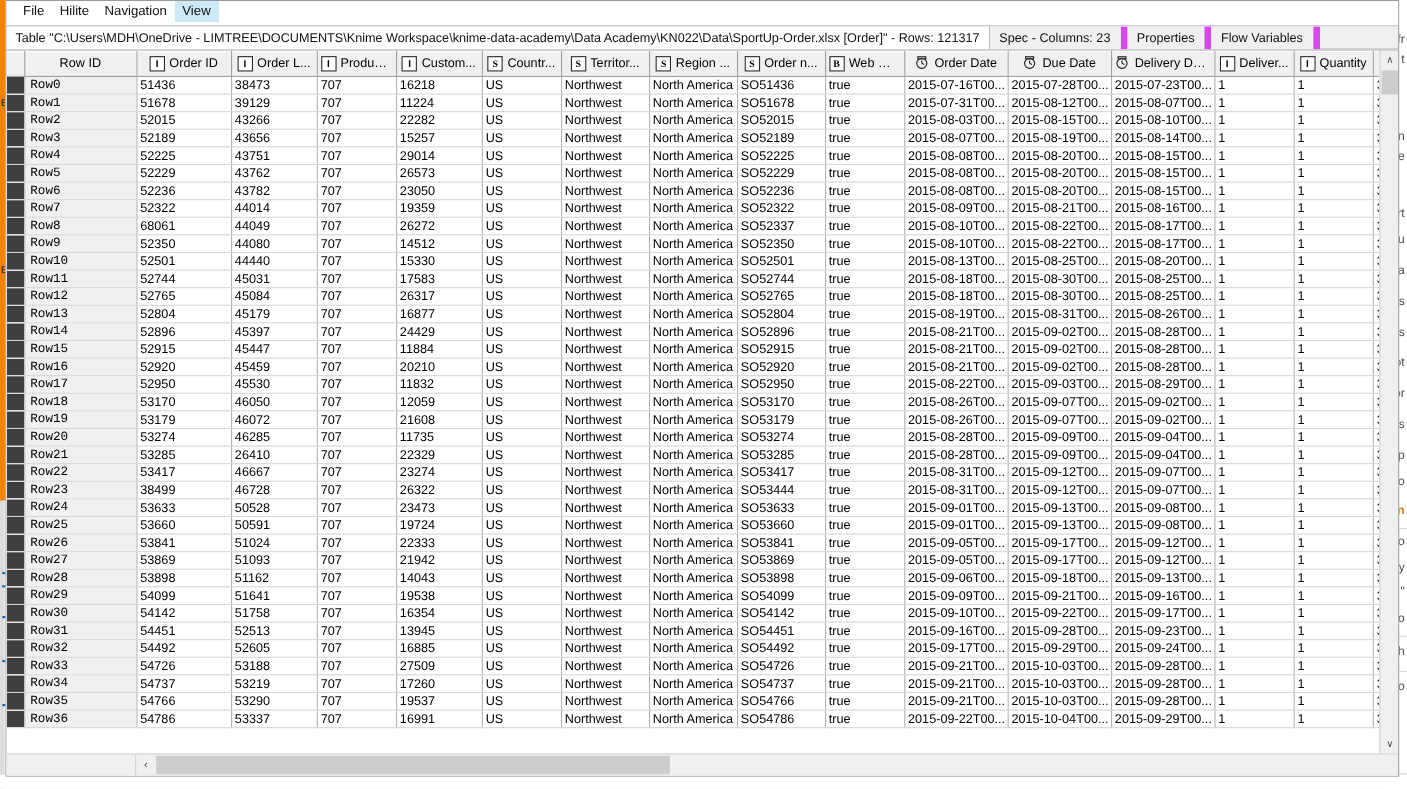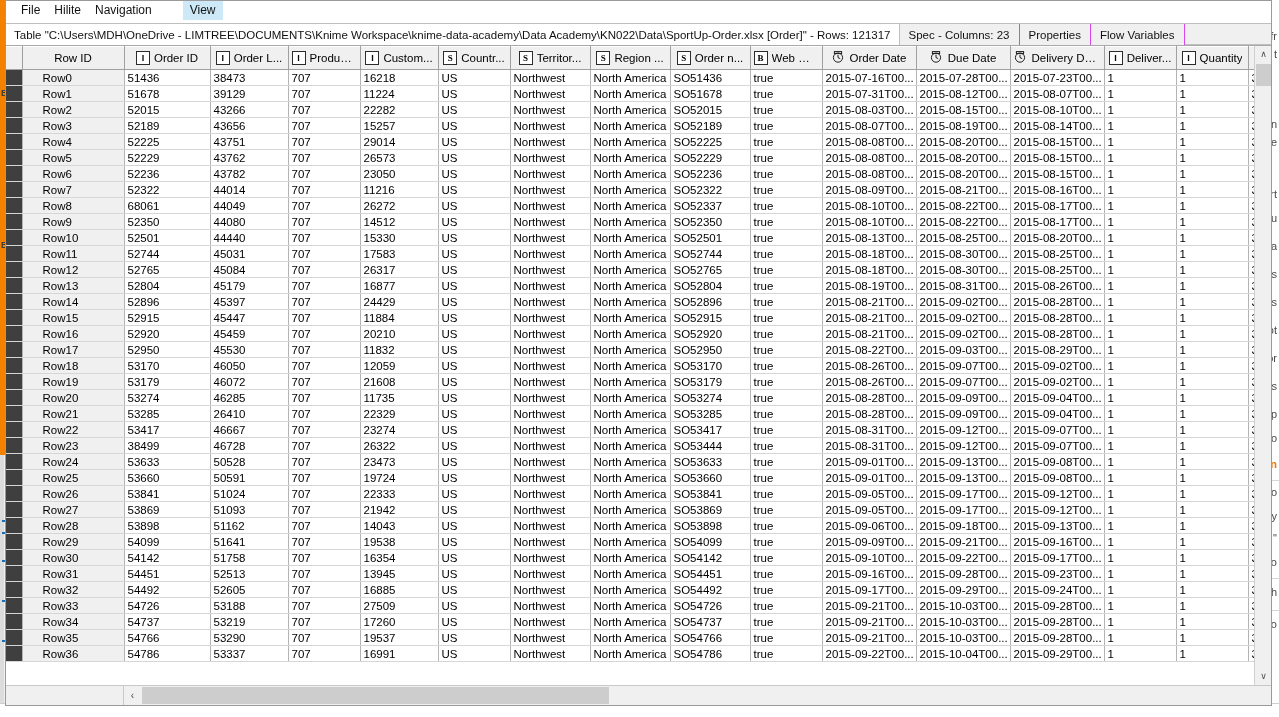--- a/index.html
+++ b/index.html
@@ -98,21 +98,21 @@
     display: flex; align-items: flex-start;
     background: #ffffff;
     padding-left: 8px;
     border-bottom: 1px solid #ffffff;
   }
   .menubar .mi {
     font-size: 12px; color: #111;
     padding: 2px 7px 3px 7px;
     white-space: nowrap;
   }
-  .menubar .mi.active { background: #cde8f6; margin-left: 24px; }
+  .menubar .mi.active { background: #cde8f6; }
 
   
   .infobar {
     height: 22px; flex: 0 0 22px;
     display: flex; align-items: stretch;
     background: #f0f0f0;
     border-top: 1px solid #bfbfbf;
     font-size: 11.5px;
     overflow: hidden;
   }
@@ -123,21 +123,21 @@
     color: #111;
     white-space: nowrap;
     border-right: 1px solid #bfbfbf;
     border-bottom: none;
   }
   .infobar .tab {
     display: flex; align-items: center;
     padding: 0 9px;
     color: #111;
     white-space: nowrap;
-    border-right: 1px solid #d946ef;
+    border-right: 6px solid #d946ef;
     background: #f0f0f0;
   }
   .infobar .filler { flex: 1 1 auto; background: #f0f0f0; border-bottom: 1px solid #bfbfbf;}
 
   
   .tablewrap {
     flex: 1 1 auto;
     position: relative;
     background: #ffffff;
     border-top: 1px solid #a9a9a9;
@@ -196,21 +196,22 @@
     border-right: 1px solid #b4b4b4;
     border-bottom: 1px solid #d6d6d6;
     padding: 0 2px 0 3px;
     white-space: nowrap;
     overflow: hidden;
     text-overflow: clip;
     background: #ffffff;
   }
   table.grid td.rowid {
     background: #f0f0f0;
-    padding-left: 20px;
+    padding-left: 5px;
+    font-family: Liberation Mono, monospace;
   }
   td.colorbar {
     width: 16px; min-width: 16px;
     background: #3f3f3f !important;
     border-right: 1px solid #b4b4b4;
     padding: 0;
   }
   th.colorbar-h {
     width: 16px; min-width: 16px;
     background: #f0f0f0;
@@ -596,21 +597,21 @@
                 <td>1</td>
                 <td>1</td>
                 <td>34.99</td>
               </tr>
               <tr>
                 <td class="colorbar"></td>
                 <td class="rowid">Row7</td>
                 <td>52322</td>
                 <td>44014</td>
                 <td>707</td>
-                <td>11216</td>
+                <td>19359</td>
                 <td>US</td>
                 <td>Northwest</td>
                 <td>North America</td>
                 <td>SO52322</td>
                 <td>true</td>
                 <td>2015-08-09T00...</td>
                 <td>2015-08-21T00...</td>
                 <td>2015-08-16T00...</td>
                 <td>1</td>
                 <td>1</td>

